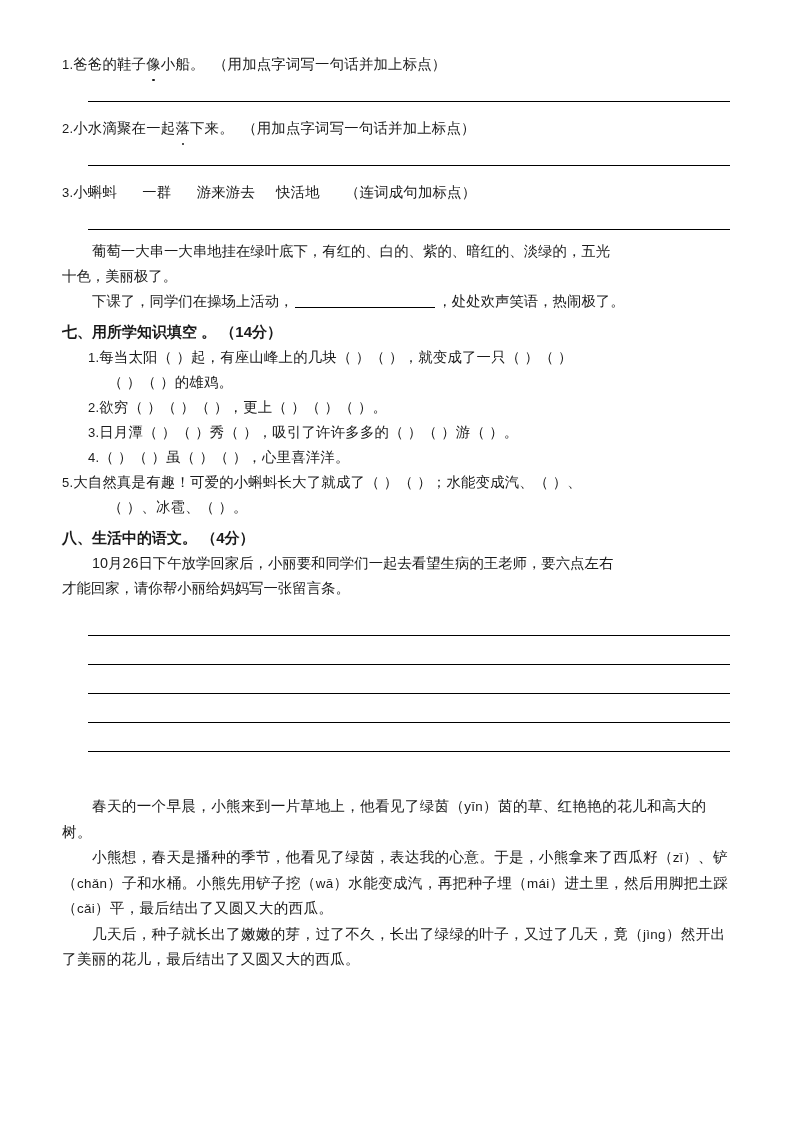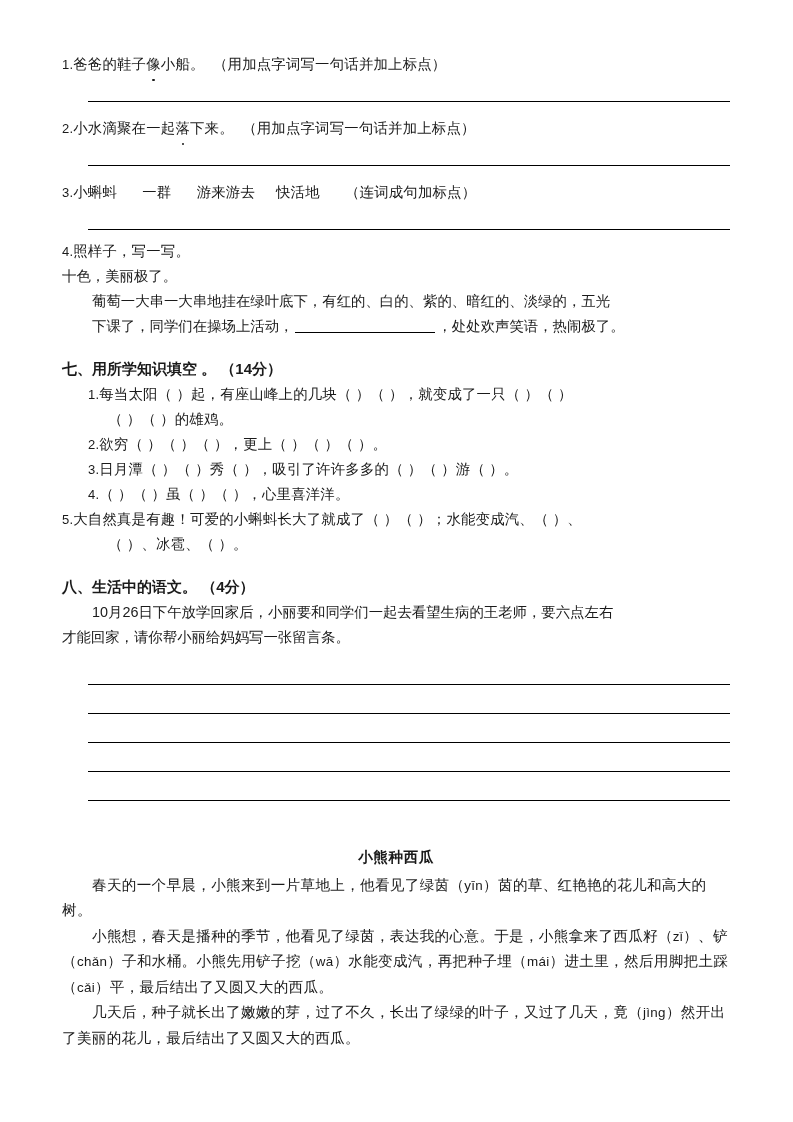--- a/index.html
+++ b/index.html
@@ -75,21 +75,21 @@
     margin-left: -1.2px;
     border-radius: 50%;
     background: #1a1a1a;
   }
 
   
   .section-head {
     font-size: 15px;
     font-weight: 700;
     line-height: 26px;
-    margin-top: 17px;
+    margin-top: 5px;
     white-space: nowrap;
   }
   .section-head .pts {
     font-weight: 700;
   }
 
   
   .para-sans {
     font-size: 14.4px;
     line-height: 25px;
@@ -149,25 +149,22 @@
     <div class="spacer-1"></div>
 
     <div class="q-line">
       <span class="num">3.</span><span>小蝌蚪</span>&nbsp;&nbsp;&nbsp;&nbsp;&nbsp;&nbsp;<span>一群</span>&nbsp;&nbsp;&nbsp;&nbsp;&nbsp;&nbsp;<span>游来游去</span>&nbsp;&nbsp;&nbsp;&nbsp;&nbsp;<span>快活地</span>&nbsp;&nbsp;&nbsp;&nbsp;&nbsp;&nbsp;<span>（连词成句加标点）</span>
     </div>
     <div class="spacer-2"></div>
     <div class="answer-rule"></div>
 
     <div class="gap-sm"></div>
 
-    <div class="q-line">
-      <span class="num">4.</span><span>照样子，写一写。</span>
-    </div>
+    <div class="para-sans">葡萄一大串一大串地挂在绿叶底下，有红的、白的、紫的、暗红的、淡绿的，五光</div>
     <div class="para-sans cont">十色，美丽极了。</div>
-    <div class="para-sans">葡萄一大串一大串地挂在绿叶底下，有红的、白的、紫的、暗红的、淡绿的，五光</div>
     <div class="para-sans"><span>下课了，同学们在操场上活动，</span><span class="blank-inline"></span><span>，处处欢声笑语，热闹极了。</span></div>
 
     <div class="section-head">
       <span>七、</span><span>用所学知识填空 。</span>&nbsp;<span class="pts">（14分）</span>
     </div>
 
     <div class="q-line indent-1">
       <span class="num">1.</span><span>每当太阳（    ）起，有座山峰上的几块（    ）（    ），就变成了一只（    ）（    ）</span>
     </div>
     <div class="q-line indent-2">（    ）（    ）的雄鸡。</div>
@@ -201,20 +198,19 @@
       <div class="answer-rule"></div>
       <div class="answer-rule"></div>
       <div class="answer-rule"></div>
       <div class="answer-rule"></div>
     </div>
 
     <div class="spacer-1"></div>
 
 
     <div class="reading">
-      <div class="title">小熊种西瓜</div>
       <p><span>春天的一个早晨，小熊来到一片草地上，他看见了绿茵（</span><span class="pinyin">yīn</span><span>）茵的草、红艳艳的花儿和高大的树。</span></p>
       <p><span>小熊想，春天是播种的季节，他看见了绿茵，表达我的心意。于是，小熊拿来了西瓜籽（</span><span class="pinyin">zǐ</span><span>）、铲（</span><span class="pinyin">chǎn</span><span>）子和水桶。小熊先用铲子挖（</span><span class="pinyin">wā</span><span>）水能变成汽，再把种子埋（</span><span class="pinyin">mái</span><span>）进土里，然后用脚把土踩（</span><span class="pinyin">cǎi</span><span>）平，最后结出了又圆又大的西瓜。</span></p>
       <p><span>几天后，种子就长出了嫩嫩的芽，过了不久，长出了绿绿的叶子，又过了几天，竟（</span><span class="pinyin">jìng</span><span>）然开出了美丽的花儿，最后结出了又圆又大的西瓜。</span></p>
     </div>
 
   </div>
 </div>
 
 </body></html>

